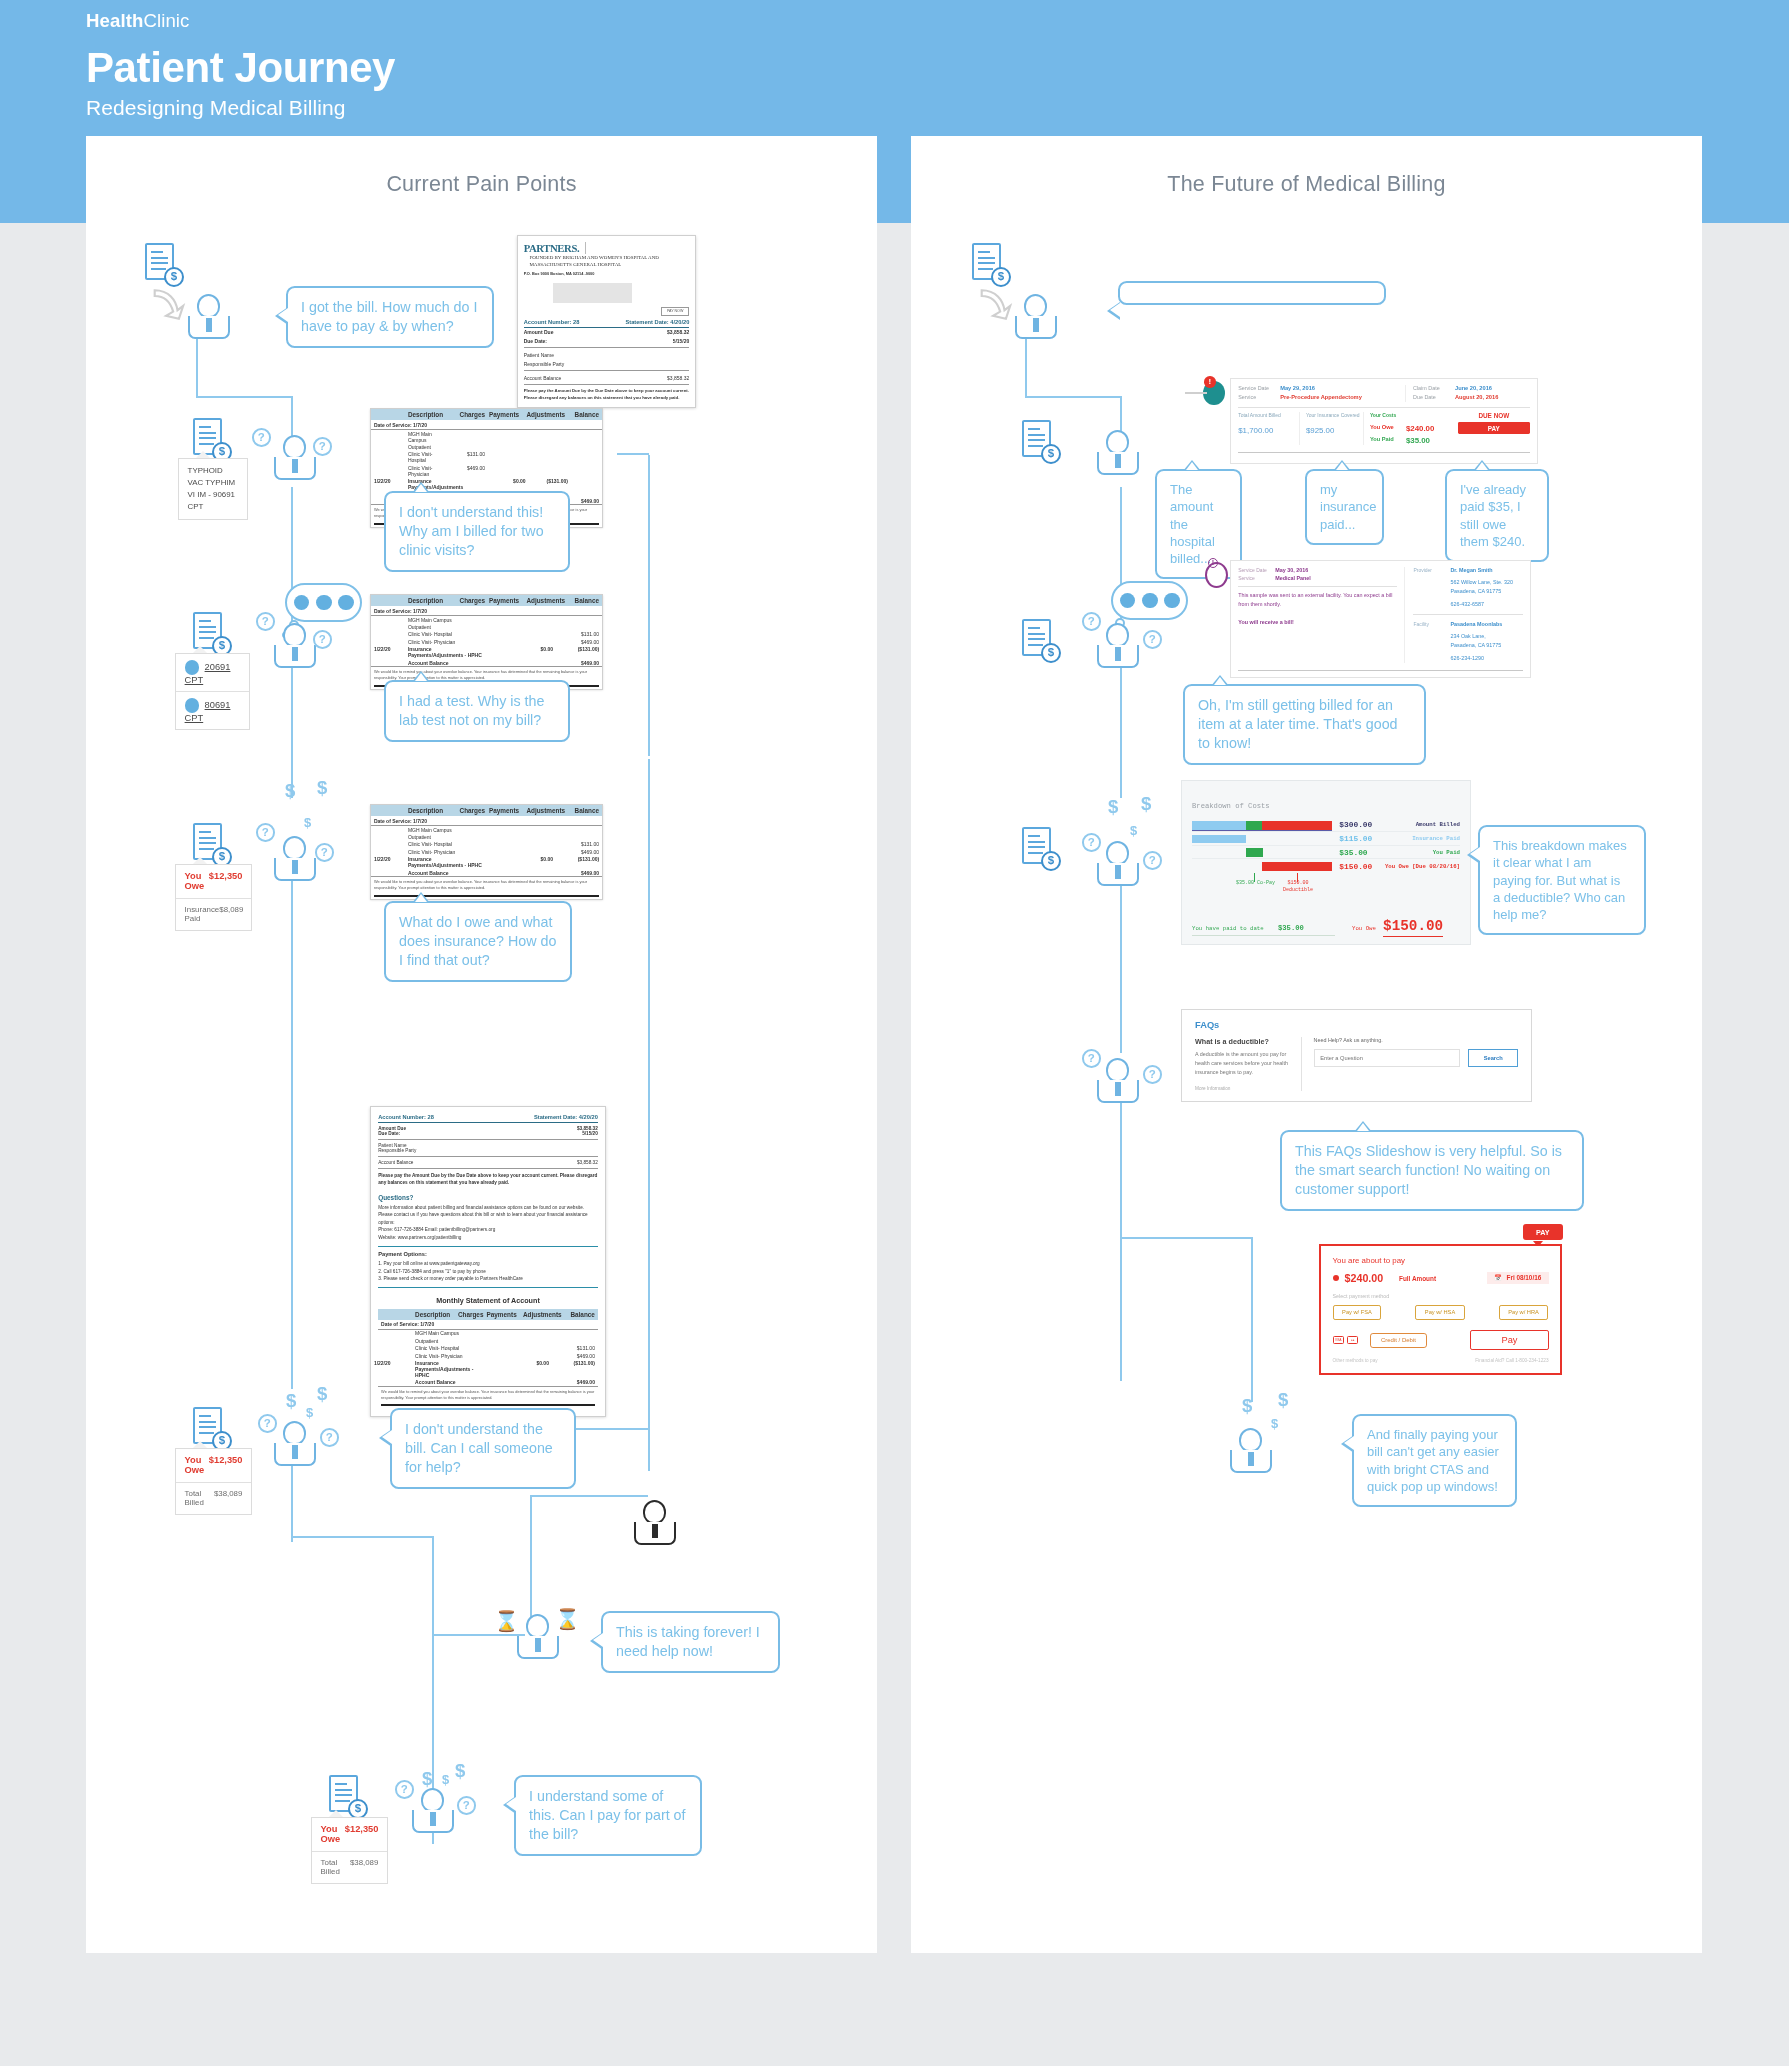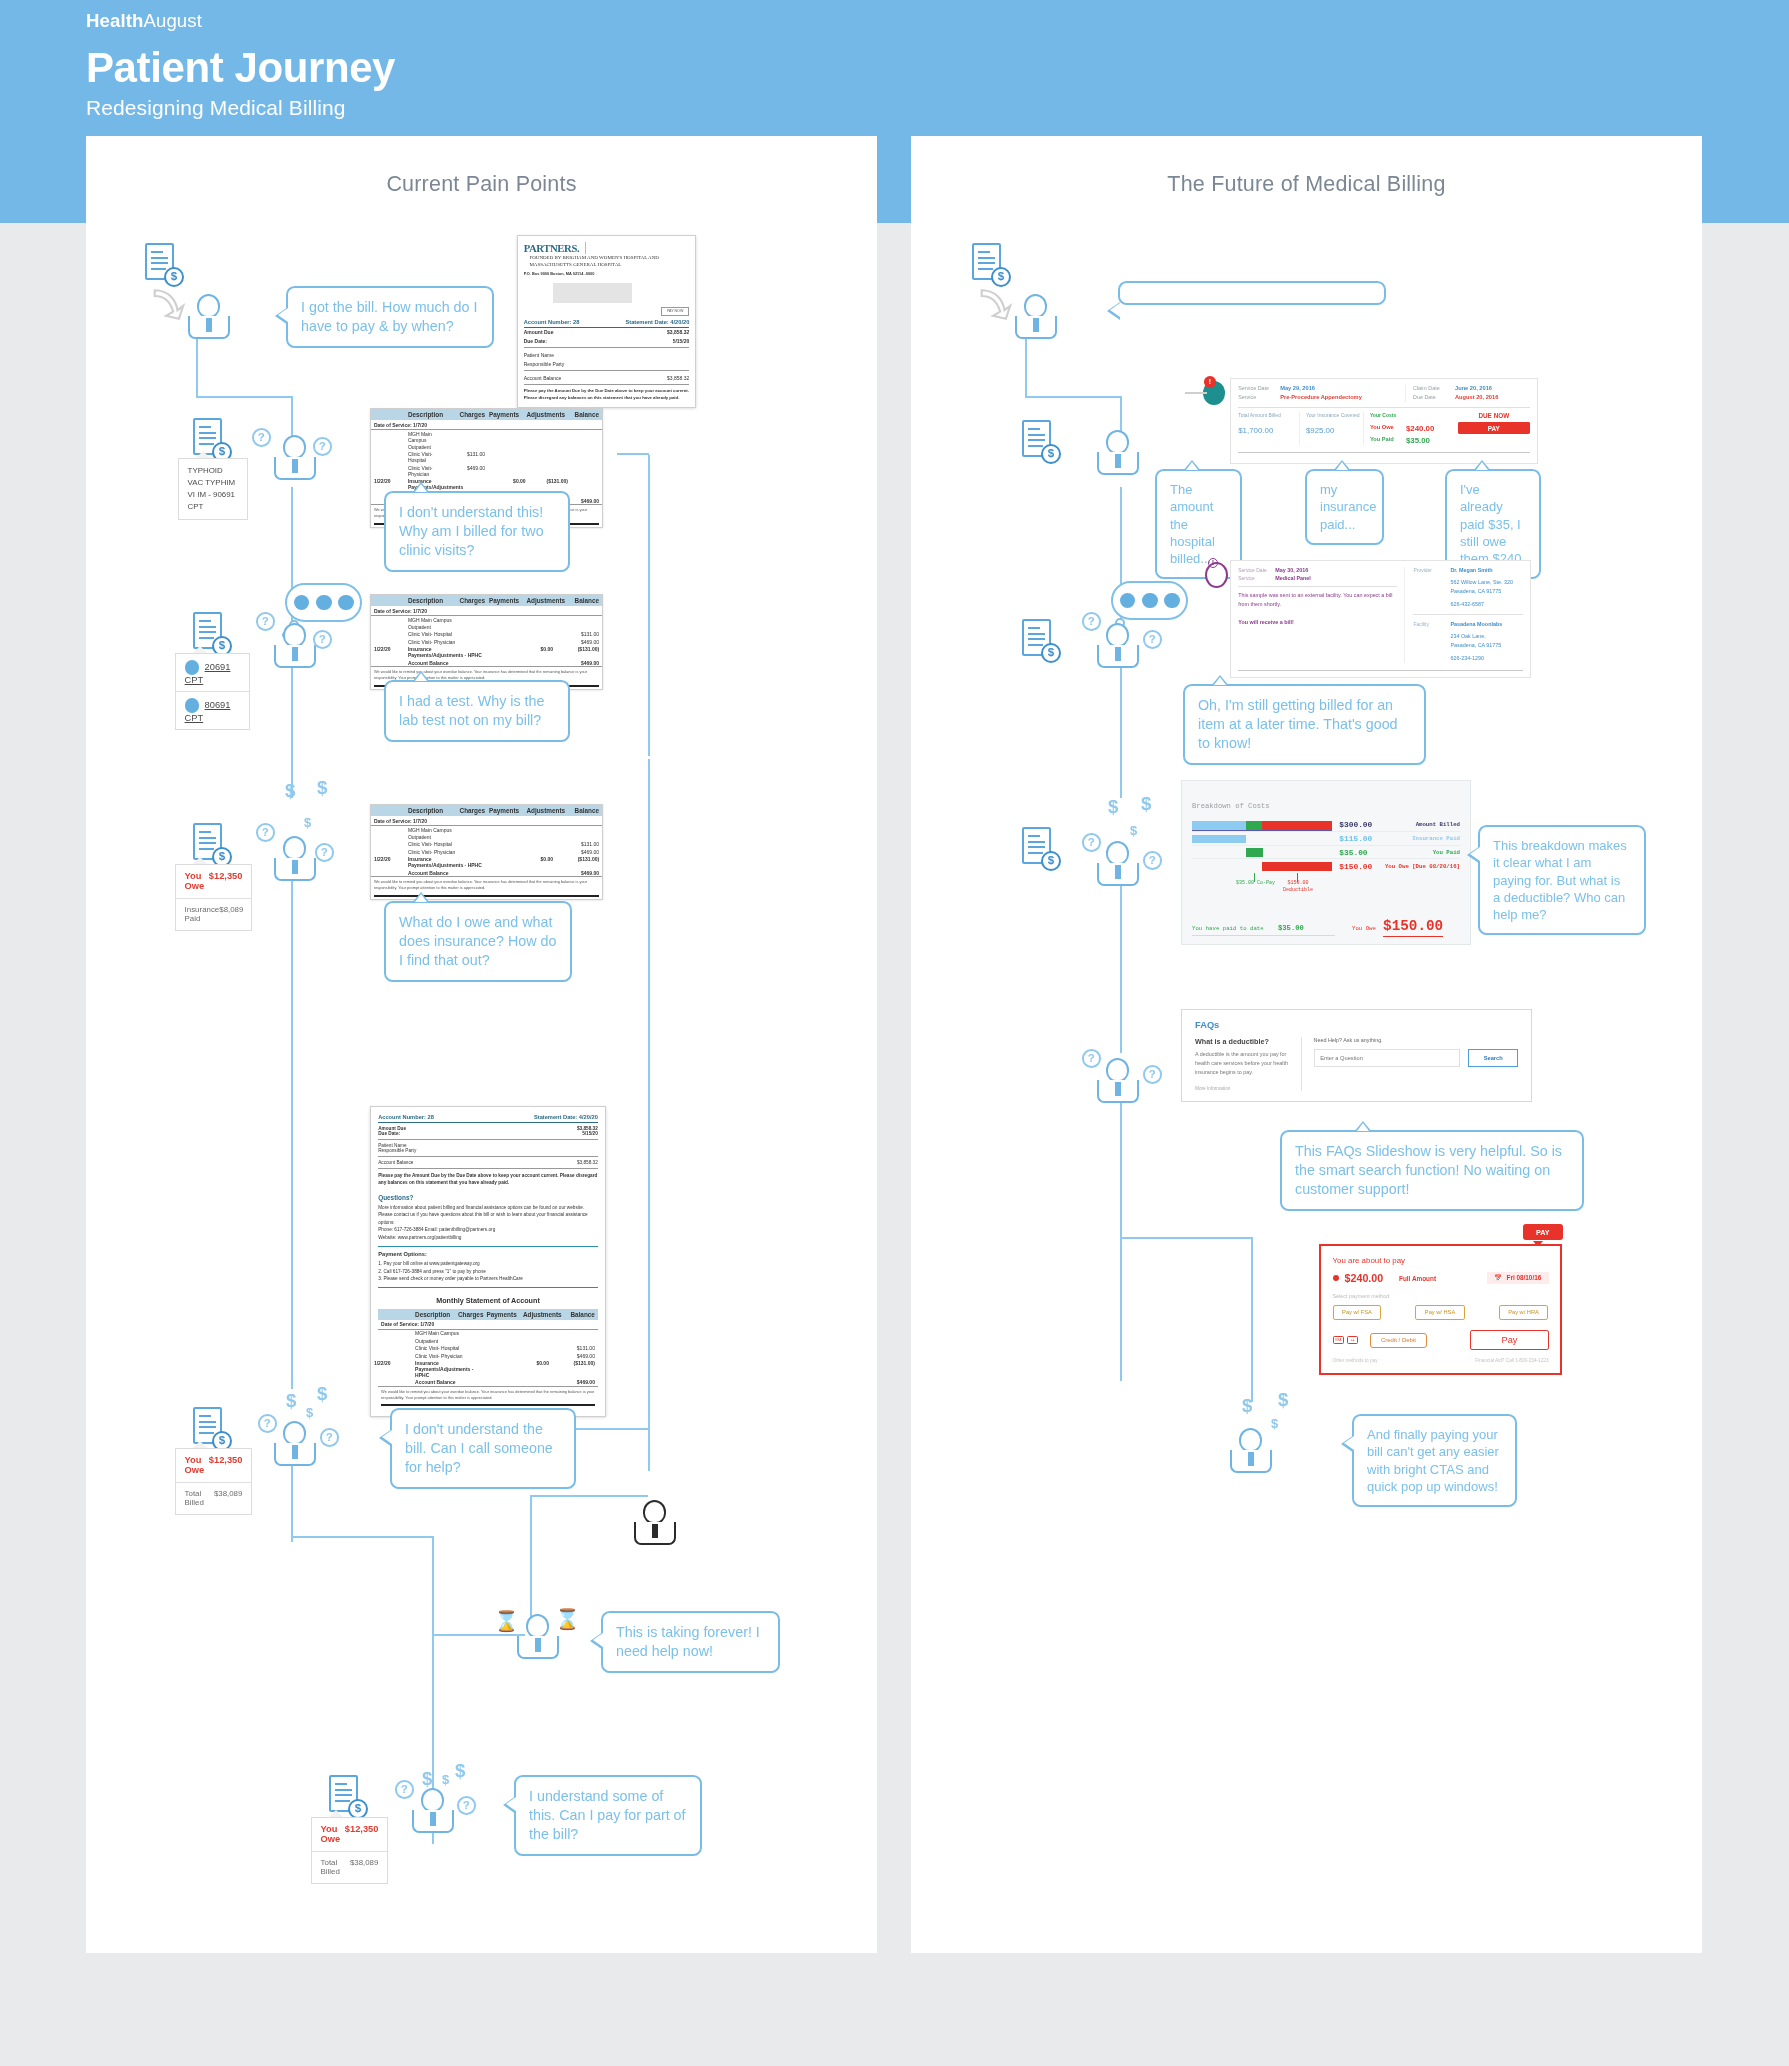--- a/index.html
+++ b/index.html
@@ -208,21 +208,21 @@
   .cloud .cmain{position:absolute;left:0;top:0;width:77px;height:39px;border:2.9px solid #7fc0e8;
     border-radius:36px;background:#fff;}
   .cloud .cdot{position:absolute;border:2.1px solid #7fc0e8;border-radius:50%;background:#fff;}
   .cloud .ico{position:absolute;top:11.5px;width:15.8px;height:15.8px;border-radius:50%;background:#63b0e0;}
 </style>
 </head>
 <body>
 
 <div class="hdr-band"></div>
 <div class="hdr-inner">
-  <div class="brand"><b>Health</b><span>August</span></div>
+  <div class="brand"><b>Health</b><span>Clinic</span></div>
   <div class="ttl">Patient Journey</div>
   <div class="sub">Redesigning Medical Billing</div>
 </div>
 
 <div class="panel left">
   <div class="panel-title">Current Pain Points</div>
 </div>
 
 <div class="panel right">
   <div class="panel-title">The Future of Medical Billing</div>
@@ -791,21 +791,21 @@
   </div>
   <div class="hr" style="background:#c8c8c8;height:1.4px;margin-top:7.2px;"></div>
 </div>
 
 <div class="bub small" style="left:1155px;top:469px;width:87px;">
   <div class="tail-t"></div><span>The amount the hospital billed...</span>
 </div>
 <div class="bub small" style="left:1305px;top:469px;width:79px;">
   <div class="tail-t"></div><span>my insurance paid...</span>
 </div>
-<div class="bub small" style="left:1445px;top:469px;width:96px;">
+<div class="bub small" style="left:1445px;top:469px;width:104px;">
   <div class="tail-t"></div><span>I've already paid $35, I still owe them $240.</span>
 </div>
 
 <div class="docicon" style="left:1022px;top:619px;">
   <div class="pg">
       <i style="top:5.7px;width:11.5px;"></i>
       <i style="top:11.5px;width:17px;"></i>
       <i style="top:17px;width:17px;"></i>
       <i style="top:23px;width:14.3px;"></i>
     </div>

